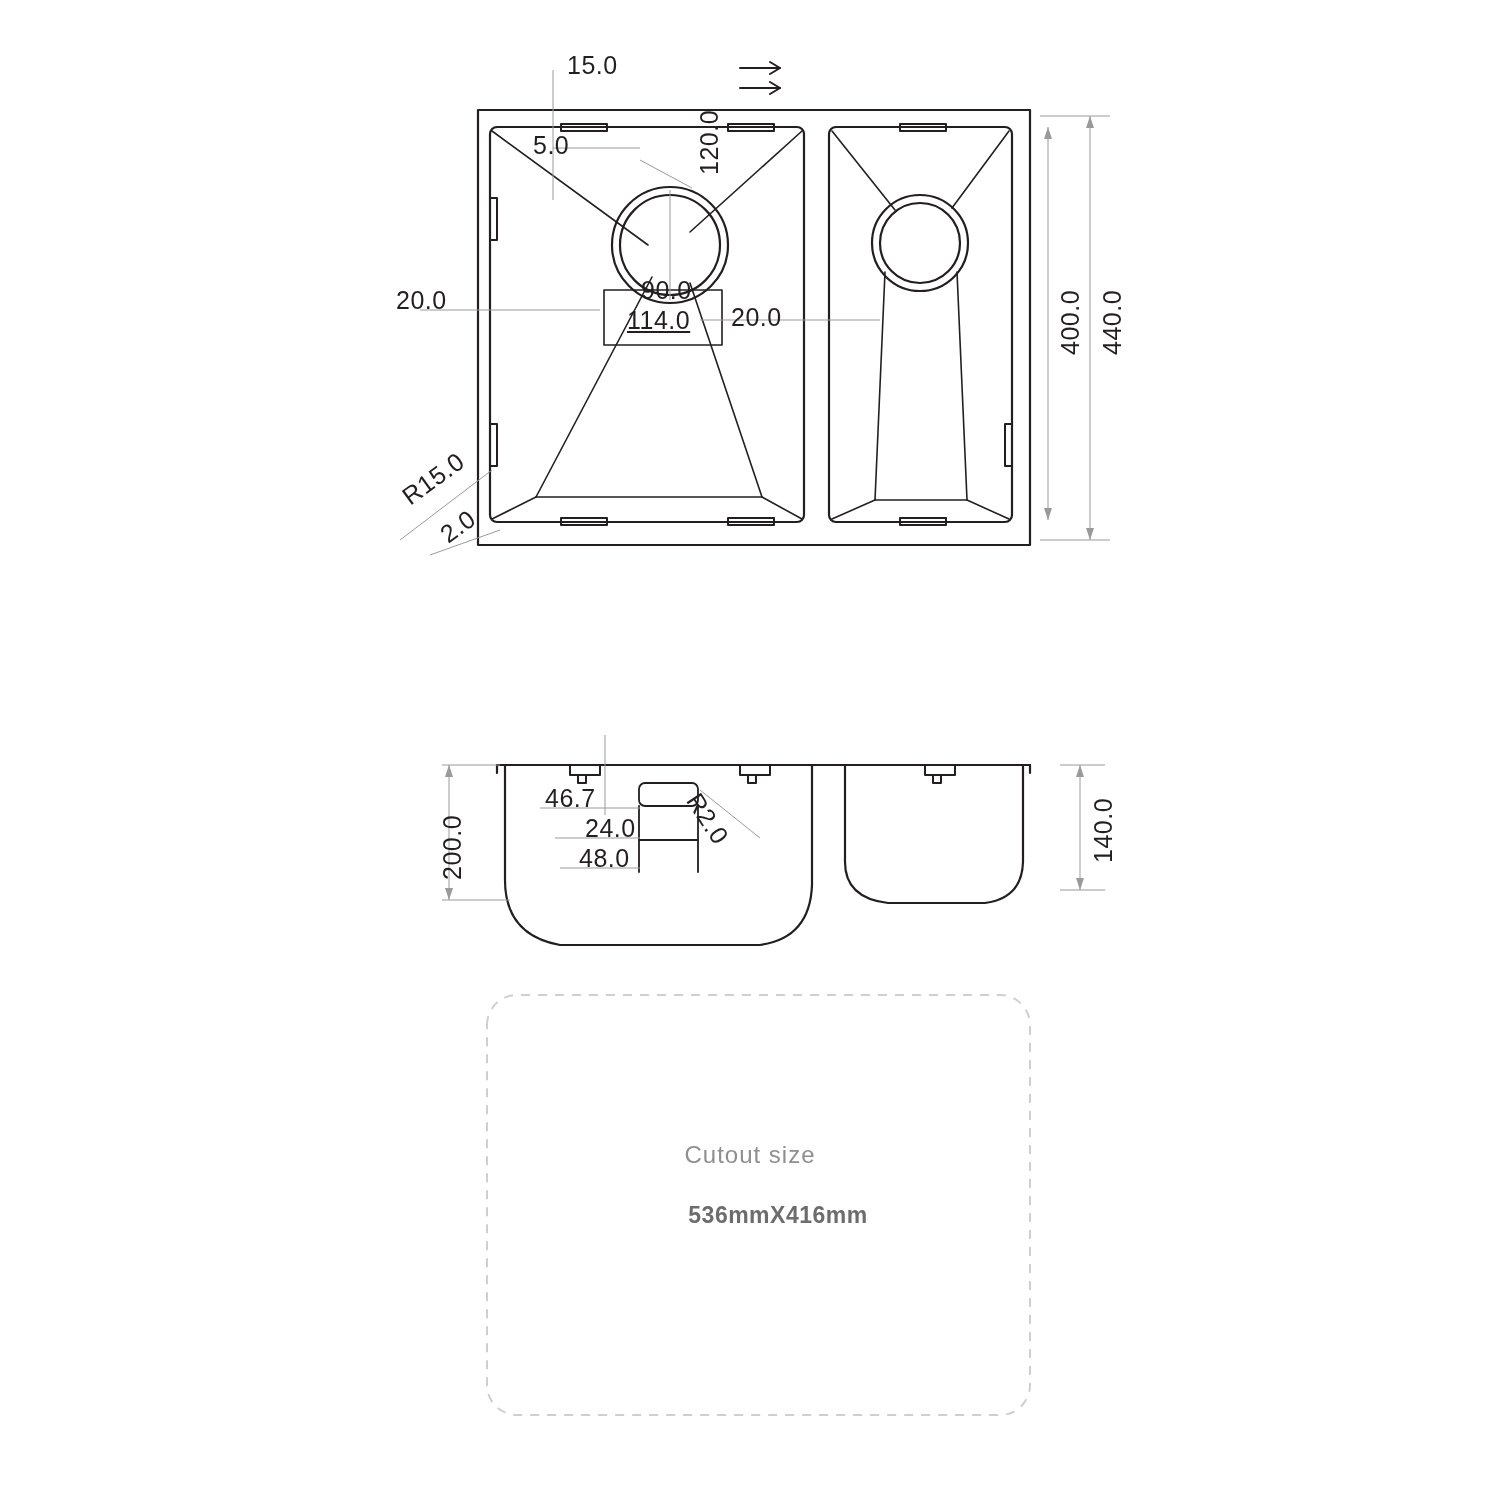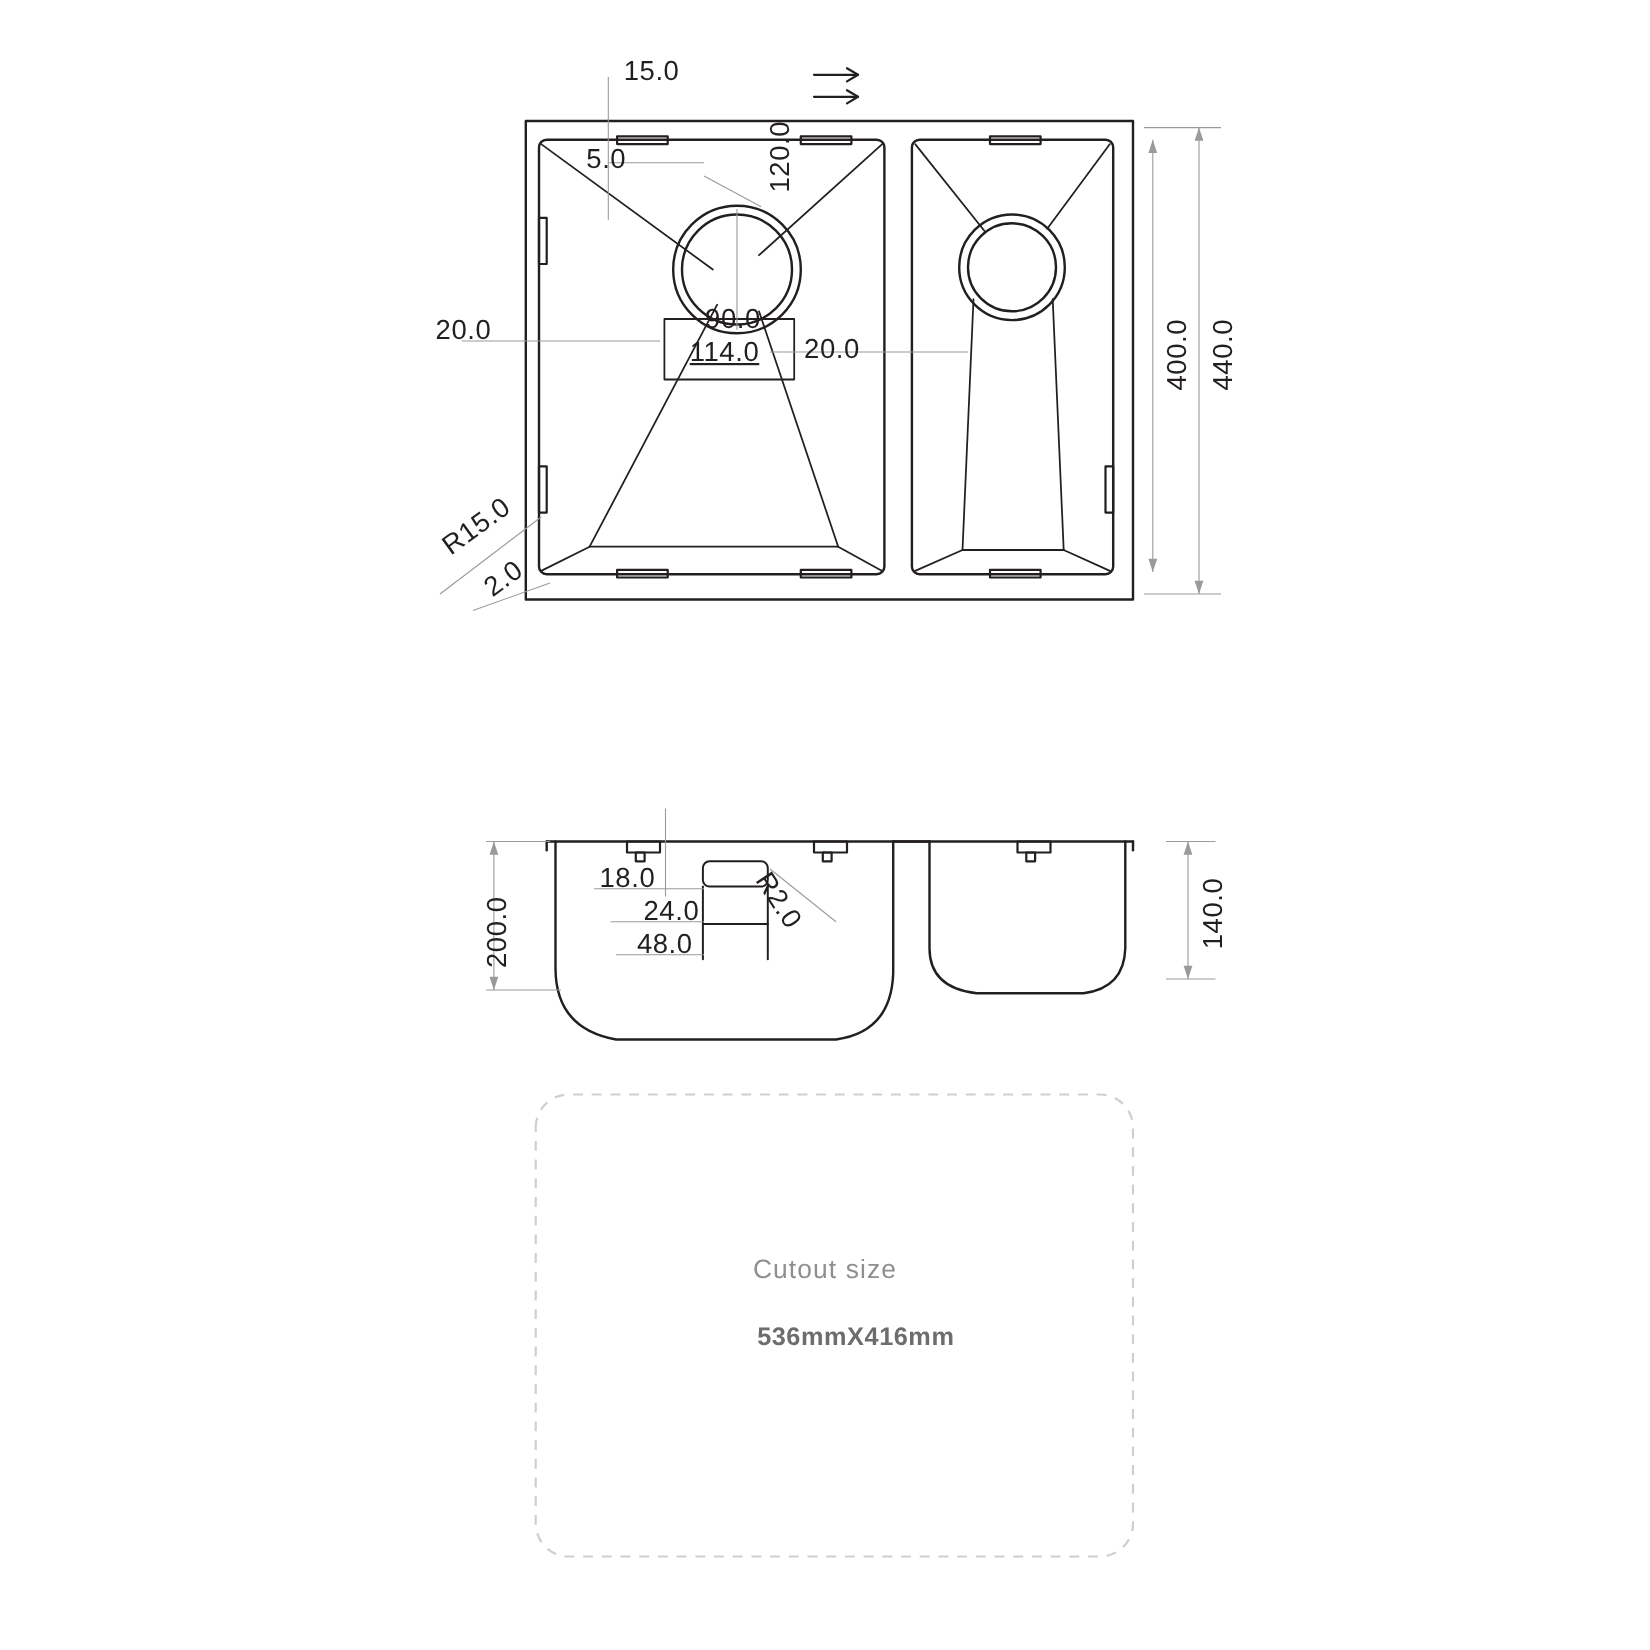--- a/index.html
+++ b/index.html
@@ -220,21 +220,21 @@
   <div class="dim-label" style="left:641px; top:278px;">90.0</div>
   <div class="dim-label" style="left:627px; top:308px;text-decoration:underline;">114.0</div>
   <div class="dim-label" style="left:396px; top:288px;">20.0</div>
   <div class="dim-label" style="left:731px; top:305px;">20.0</div>
   <div class="dim-label" style="left:398px; top:489px; transform-origin:0 0; transform:rotate(-36deg);">R15.0</div>
   <div class="dim-label" style="left:436px; top:527px; transform-origin:0 0; transform:rotate(-36deg);">2.0</div>
   <div class="dim-label vert" style="left:1058px; top:355px;">400.0</div>
   <div class="dim-label vert" style="left:1100px; top:355px;">440.0</div>
 
   <div class="dim-label vert" style="left:440px; top:880px;">200.0</div>
-  <div class="dim-label" style="left:545px; top:786px;">18.0</div>
+  <div class="dim-label" style="left:545px; top:786px;">46.7</div>
   <div class="dim-label" style="left:585px; top:816px;">24.0</div>
   <div class="dim-label" style="left:579px; top:846px;">48.0</div>
   <div class="dim-label" style="left:703px; top:789px; transform-origin:0 0; transform:rotate(57deg);">R2.0</div>
   <div class="dim-label vert" style="left:1091px; top:863px;">140.0</div>
 
   <div class="cutout-text cutout-title" style="left:0; top:1141px; width:1500px;">Cutout size</div>
   <div class="cutout-text cutout-value" style="left:0; top:1202px; width:1500px;">536mmX416mm</div>
 
 </div>
 

